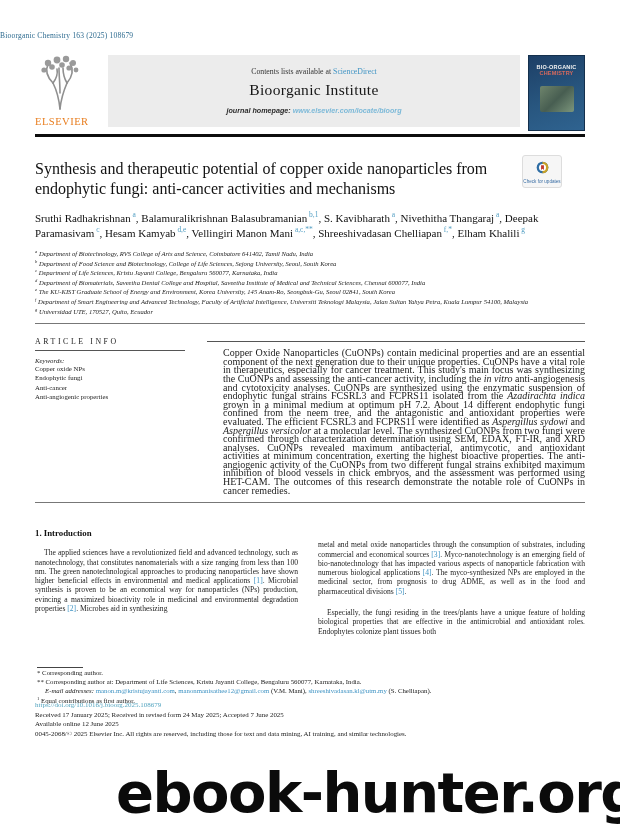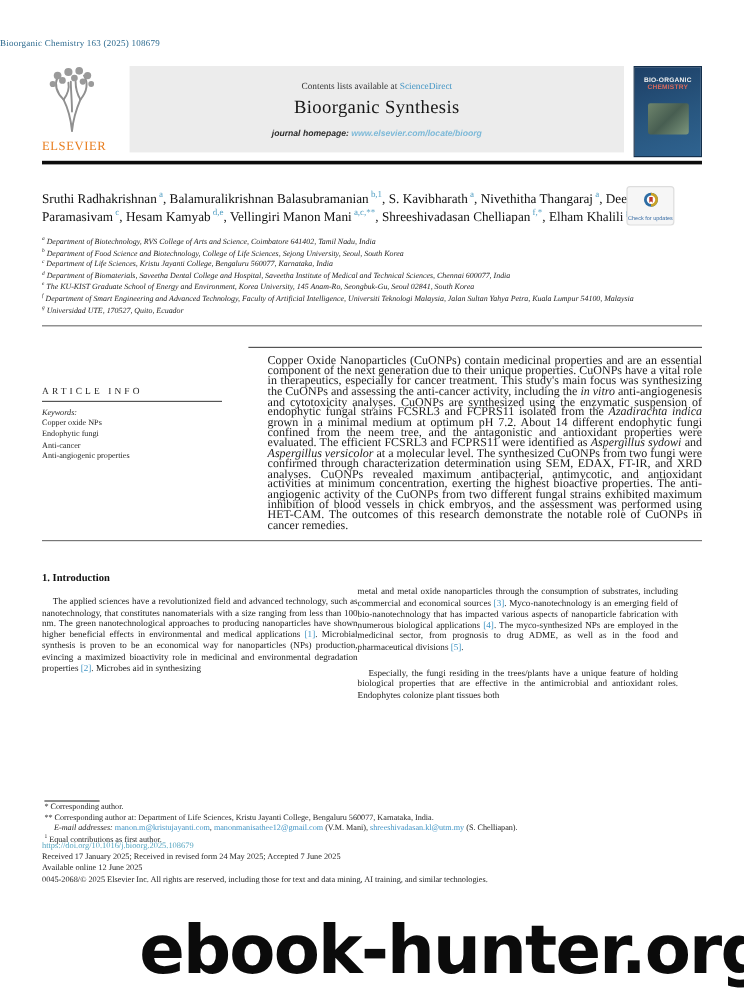--- a/index.html
+++ b/index.html
@@ -41,30 +41,30 @@
   .affils{margin:9px 35px 0;font-size:6.6px;line-height:9.6px;color:#222;}
   .affil-row{font-style:italic;}
   .affil-row .affil-sup{font-style:italic;}
 
   .rule-thin{margin:7px 35px 0;height:1px;background:#777;}
 
   
   .info-abs{margin:0 35px;display:flex;padding-top:13px;}
   .info-col{width:150px;margin-right:22px;flex-shrink:0;}
   .abs-col{flex:1;}
-  .sec-heading{font-size:7.8px;letter-spacing:2.6px;color:#222;margin-top:36px;}
+  .sec-heading{font-size:7.8px;letter-spacing:2.6px;color:#222;}
   .head-rule{height:1px;background:#555;margin-top:4px;}
   .info-col .head-rule{width:150px;}
   .kw-label{font-size:6.8px;font-style:italic;margin-top:6px;color:#222;}
   .kw-item{font-size:6.8px;line-height:9.2px;color:#222;}
   .abs-text{margin-top:7px;font-size:10px;line-height:8.6px;text-align:justify;color:#1c1c1c;margin-left:16px;}
 
   
   .intro{margin:25px 35px 0;display:flex;}
-  .col-l{width:263px;}
+  .col-l{width:263px;margin-right:20px;}
   .col-r{width:267px;}
   .intro-heading{font-size:8.8px;font-weight:bold;color:#111;}
   .body-p{font-size:7.6px;line-height:9.3px;text-align:justify;color:#1c1c1c;margin-top:12px;}
   .col-l .body-p{margin-top:10px;}
   .indent{text-indent:9px;}
 
   
   .footnotes{position:absolute;left:35px;top:667px;width:550px;}
   .fn-rule{width:46px;height:1px;background:#444;margin-left:2px;}
   .fn-line{font-size:6.8px;line-height:9.2px;color:#222;margin-left:2px;}
@@ -112,36 +112,37 @@
           </g>
         </svg>
       </span>
       <span class="elsevier-word">ELSEVIER</span>
     </div>
 
     <div class="mast-center">
       <div class="contents-line">
         <span>Contents lists available at </span><span class="lnk">ScienceDirect</span>
       </div>
-      <div class="mast-title">Bioorganic Synthesis</div>
+      <div class="mast-title">Bioorganic Institute</div>
       <div class="homepage-line">
         <span>journal homepage: </span><span class="lnk">www.elsevier.com/locate/bioorg</span>
       </div>
     </div>
 
     <div class="cover">
       <span class="cover-t1">BIO-ORGANIC</span>
       <span class="cover-t2">CHEMISTRY</span>
       <span class="cover-img"></span>
     </div>
   </div>
 
   <div class="thick-rule"></div>
 
   <div class="title-row">
+    <div class="paper-title">Synthesis and therapeutic potential of copper oxide nanoparticles from endophytic fungi: anti-cancer activities and mechanisms</div>
     <div class="check-badge">
       <span>
         <svg width="13" height="13" viewBox="0 0 20 20">
           <circle cx="10" cy="10" r="9" fill="#2e6da4"></circle>
           <path d="M10 1 A9 9 0 0 1 10 19 Z" fill="#c9a227"></path>
           <circle cx="10" cy="10" r="5.4" fill="#ffffff"></circle>
           <path d="M7.8 6.5 h4.4 v7.2 l-2.2 -1.9 l-2.2 1.9 z" fill="#c0392b"></path>
         </svg>
       </span>
       <span class="badge-text">Check for updates</span>

